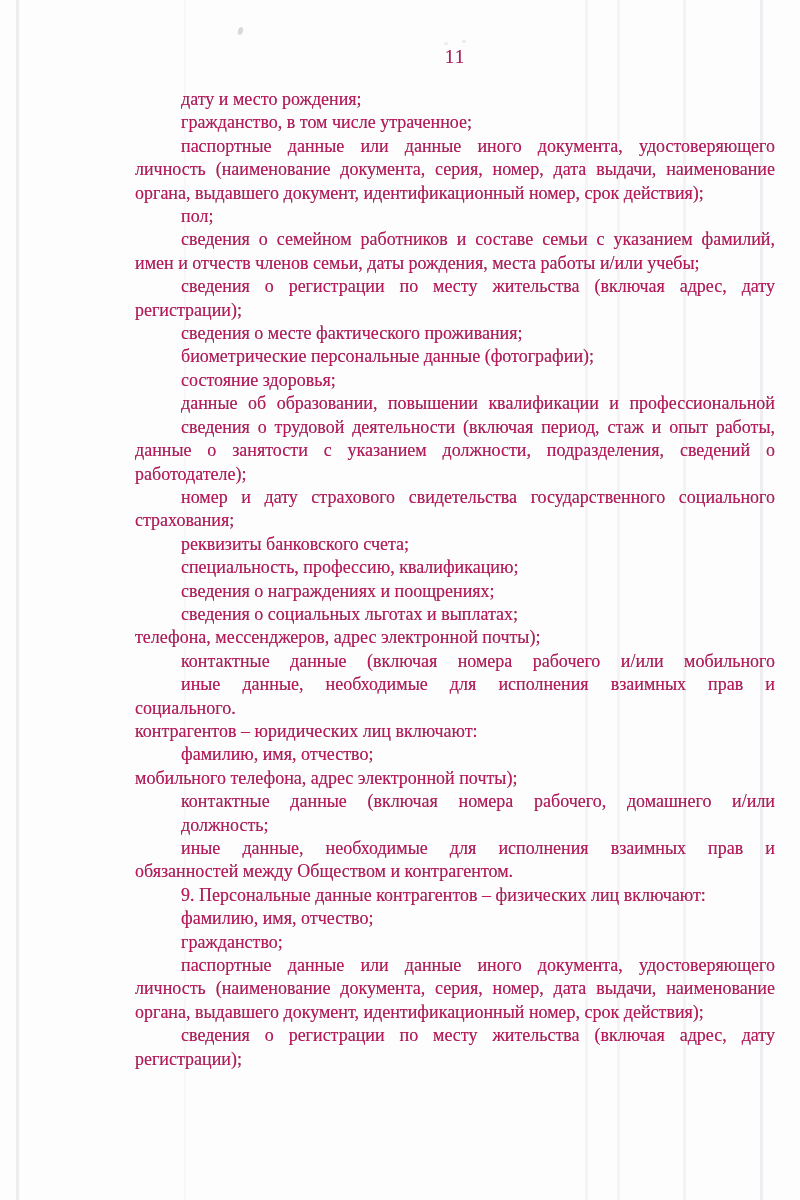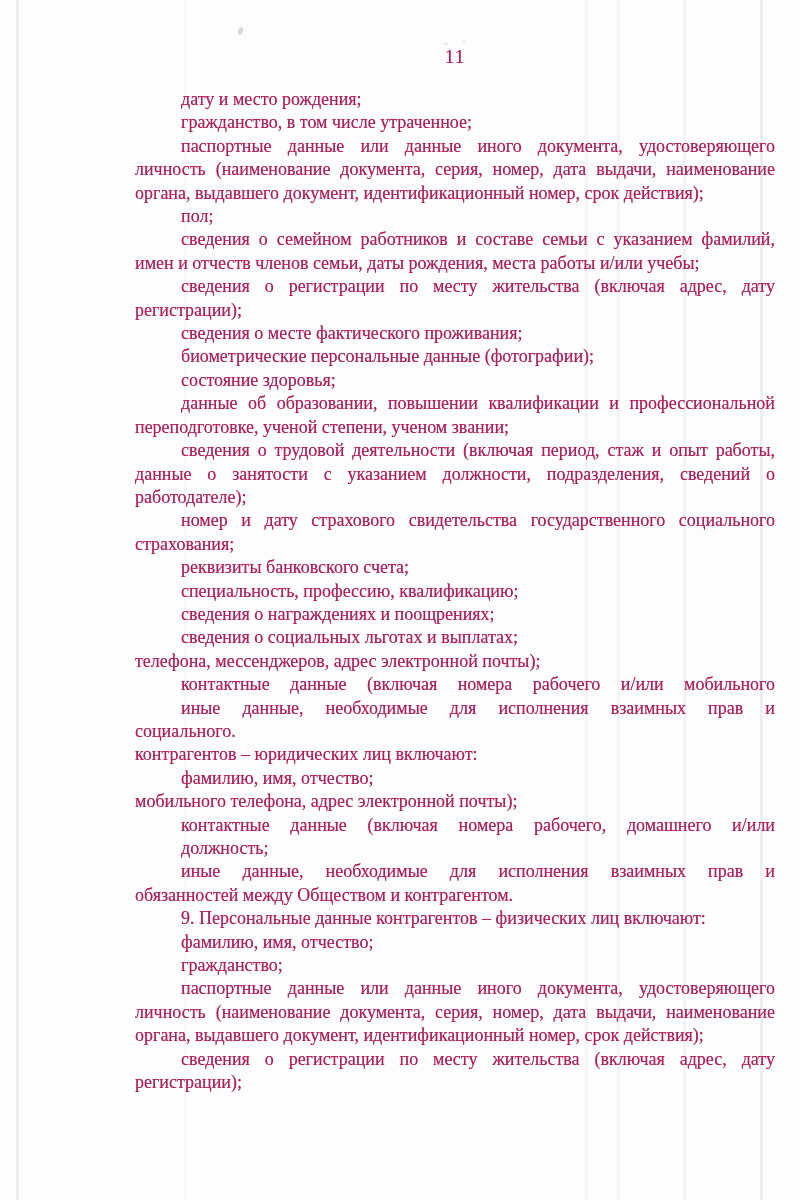--- a/index.html
+++ b/index.html
@@ -77,21 +77,20 @@
       <div class="line">органа, выдавшего документ, идентификационный номер, срок действия);</div>
       <div class="line first">пол;</div>
       <div class="line first just">сведения о семейном работников и составе семьи с указанием фамилий,</div>
       <div class="line">имен и отчеств членов семьи, даты рождения, места работы и/или учебы;</div>
       <div class="line first just">сведения о регистрации по месту жительства (включая адрес, дату</div>
       <div class="line">регистрации);</div>
       <div class="line first">сведения о месте фактического проживания;</div>
       <div class="line first">биометрические персональные данные (фотографии);</div>
       <div class="line first">состояние здоровья;</div>
       <div class="line first just">данные об образовании, повышении квалификации и профессиональной</div>
-      <div class="line">переподготовке, ученой степени, ученом звании;</div>
       <div class="line first just">сведения о трудовой деятельности (включая период, стаж и опыт работы,</div>
       <div class="line just">данные о занятости с указанием должности, подразделения, сведений о</div>
       <div class="line">работодателе);</div>
       <div class="line first just">номер и дату страхового свидетельства государственного социального</div>
       <div class="line">страхования;</div>
       <div class="line first">реквизиты банковского счета;</div>
       <div class="line first">специальность, профессию, квалификацию;</div>
       <div class="line first">сведения о награждениях и поощрениях;</div>
       <div class="line first">сведения о социальных льготах и выплатах;</div>
       <div class="line">телефона, мессенджеров, адрес электронной почты);</div>

